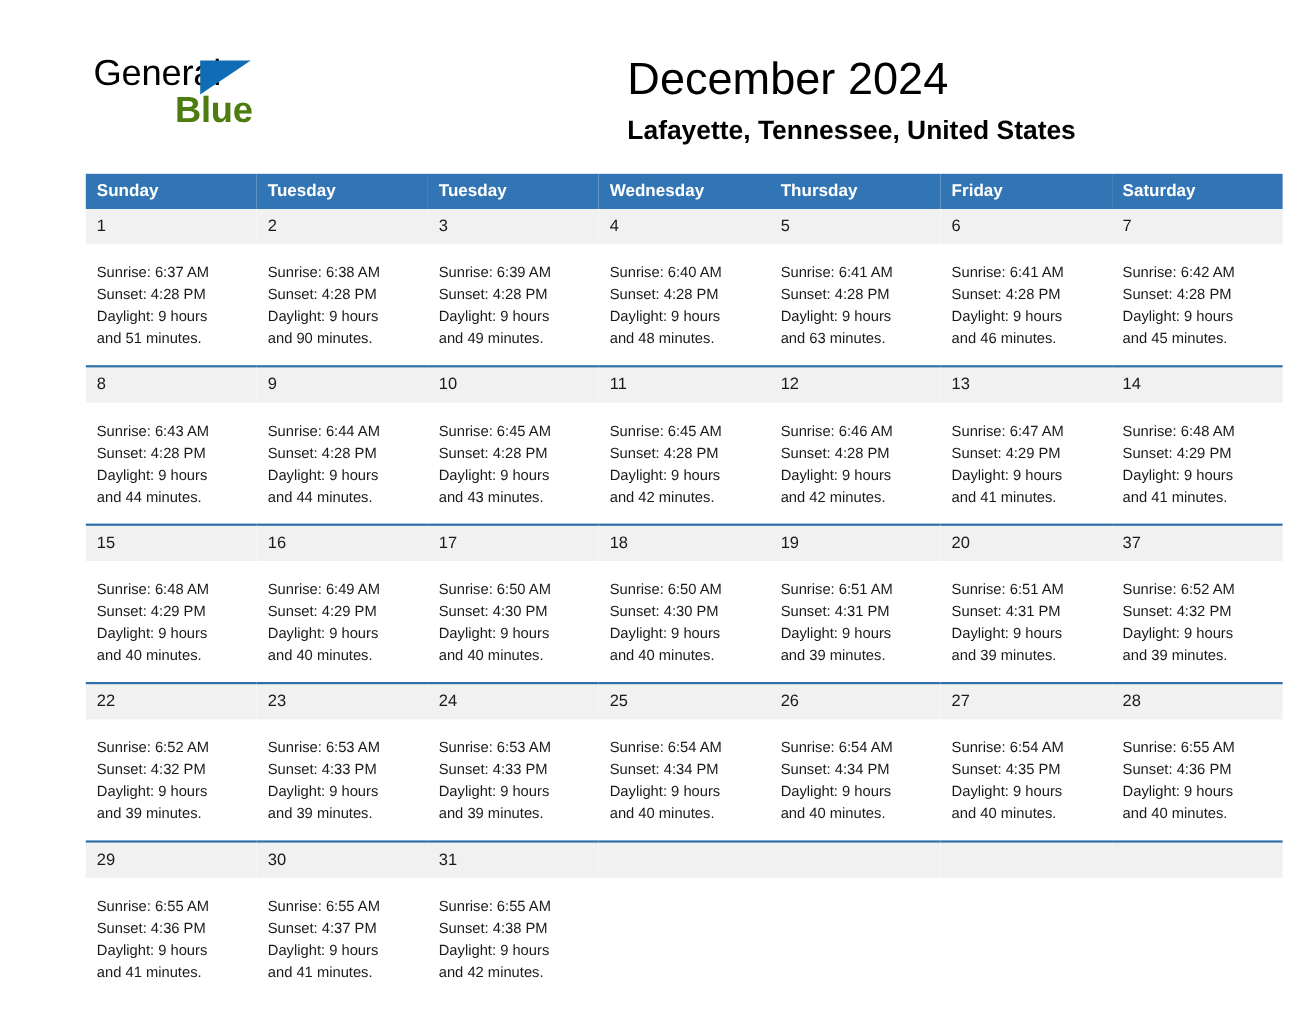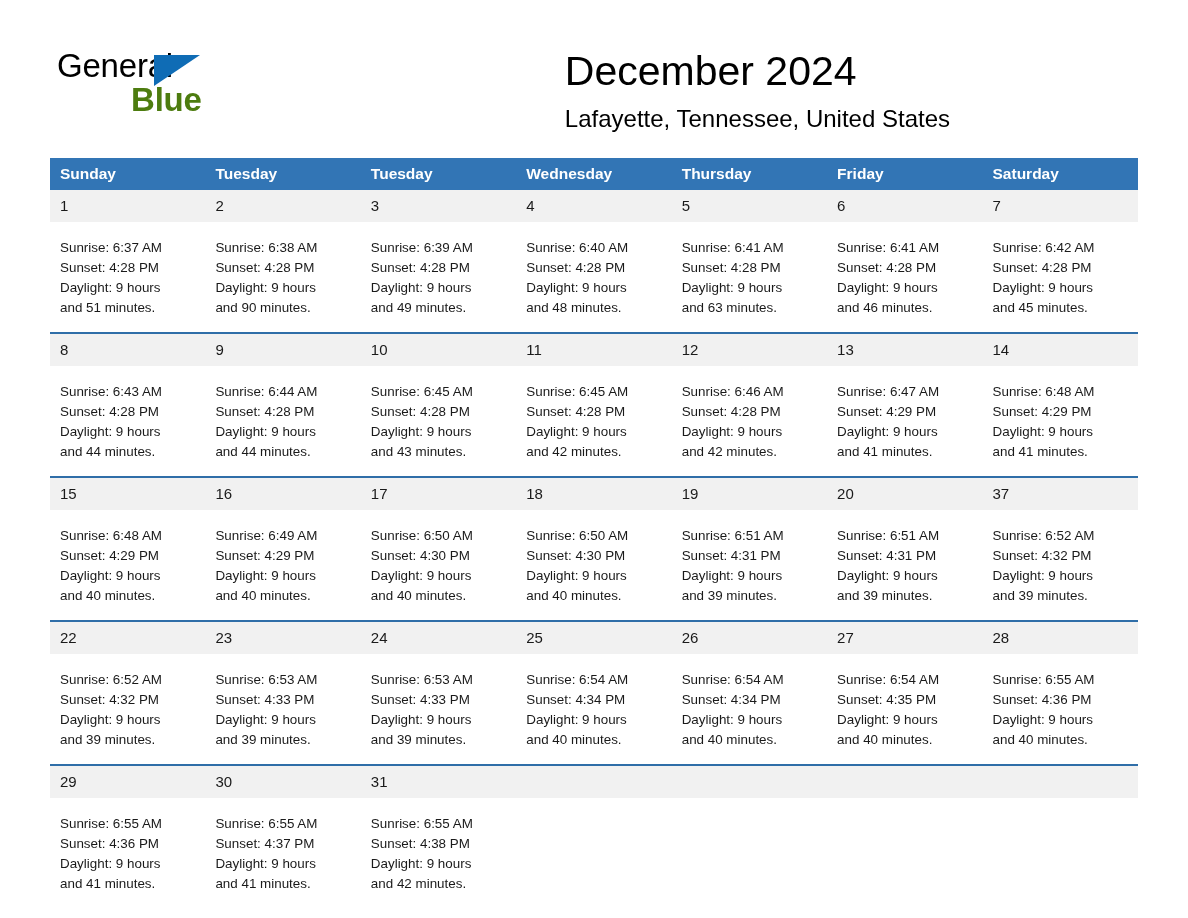--- a/index.html
+++ b/index.html
@@ -12,20 +12,21 @@
     height: 918px;
     font-family: "Liberation Sans", sans-serif;
     color: #1a1a1a;
     overflow: hidden;
   }
   .page {
     position: relative;
     width: 1007px;
     height: 918px;
     box-sizing: border-box;
+    margin-left: 28px;
   }
 
   
   .header {
     position: relative;
     height: 110px;
     padding: 0 50px;
     box-sizing: border-box;
   }
   .logo {
@@ -72,21 +73,21 @@
   .month-title {
     font-size: 41px;
     line-height: 50px;
     font-weight: 400;
     color: #000000;
     white-space: nowrap;
   }
   .location-title {
     font-size: 24px;
     line-height: 34px;
-    font-weight: 400;
+    font-weight: 700;
     color: #000000;
     margin-top: 6px;
     white-space: nowrap;
   }
 
   
   .calendar {
     position: absolute;
     left: 50px;
     top: 158px;

